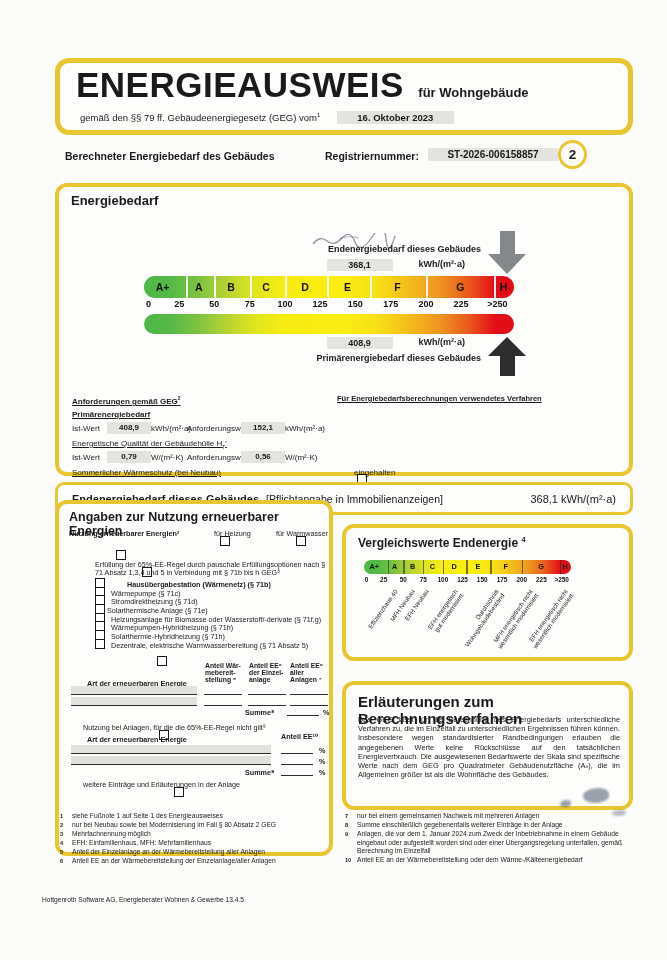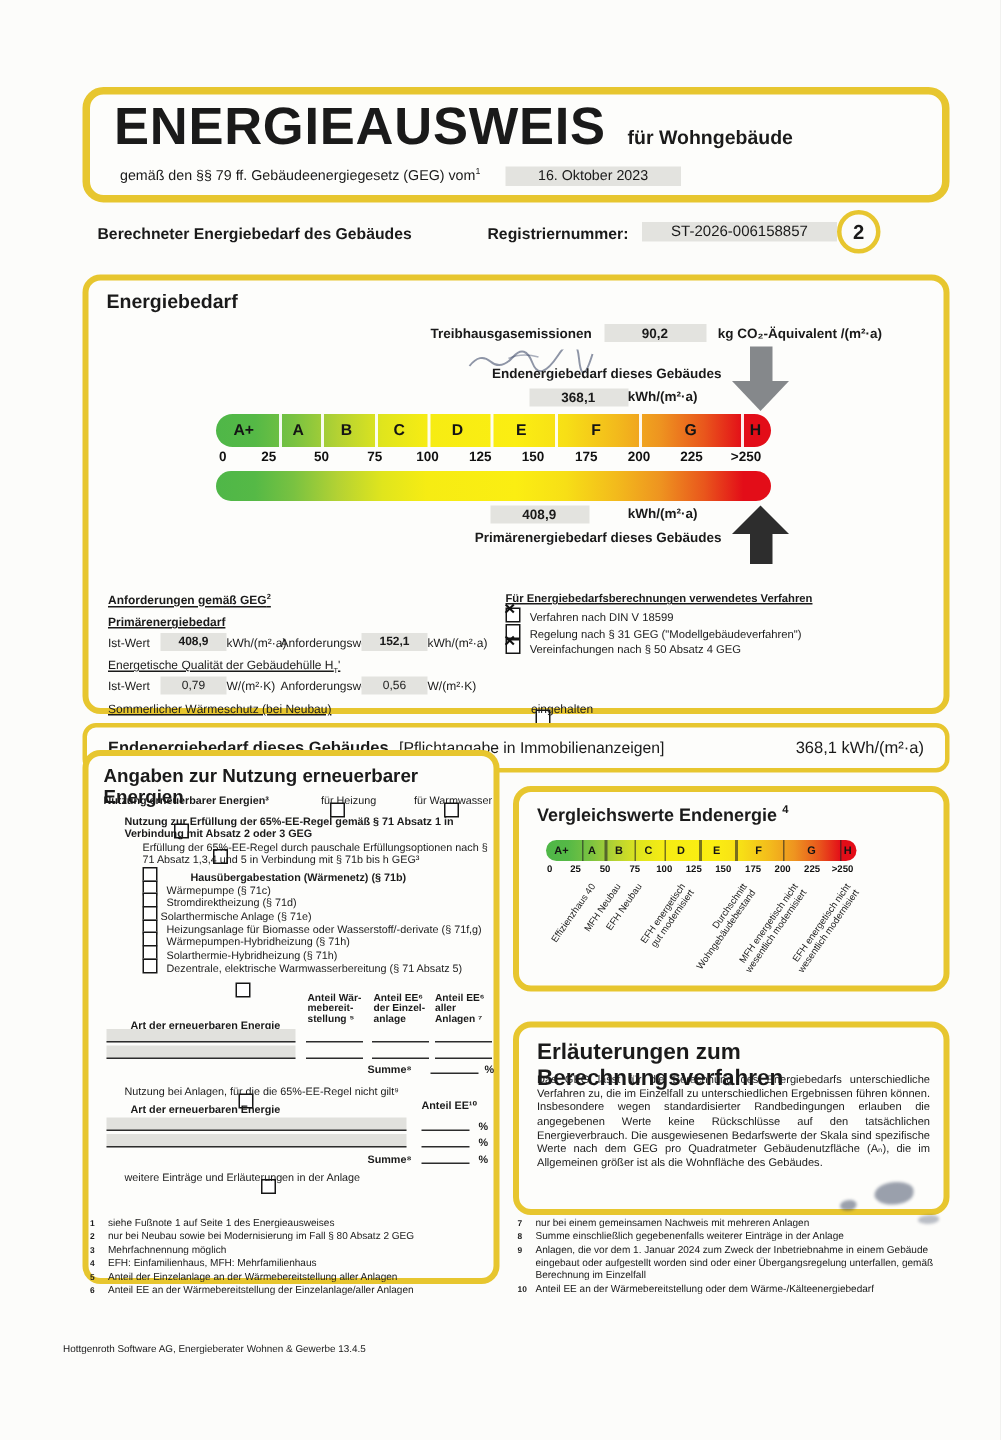--- a/index.html
+++ b/index.html
@@ -2,21 +2,21 @@
 <html><head>
 <meta charset="utf-8">
 <style>
   html,body{margin:0;padding:0;background:#e9e9e6;}
   .page{position:relative;width:667px;height:960px;margin:0 auto;background:#fcfcfa;
         font-family:"Liberation Sans","DejaVu Sans",sans-serif;color:#1a1a1a;overflow:hidden;}
   .abs{position:absolute;}
   .b{font-weight:bold;}
   .u{text-decoration:underline;}
   .ybox{position:absolute;border:4px solid #e7c62f;border-radius:12px;background:#fdfdfb;box-sizing:border-box;padding-left:18px;}
-  .graybg{background:#e3e3df;display:inline-block;text-align:center;padding:1px 6px;}
+  .graybg{background:#e3e3df;display:inline-block;text-align:center;padding:1px 6px;font-weight:bold;}
   
   .cb{display:inline-block;width:8px;height:8px;border:1.2px solid #161616;background:#fff;position:relative;vertical-align:-1px;}
   .cb.checked::after{content:"×";position:absolute;left:-2px;top:-5px;font-size:13px;font-weight:bold;color:#111;}
   
   .scalebar{position:absolute;border-radius:11px;}
   .sep{position:absolute;top:0;bottom:0;width:2px;background:rgba(255,255,255,.92);}
   .letter{position:absolute;top:50%;transform:translate(-50%,-52%);font-weight:bold;font-size:10.5px;color:#141414;}
   .tickrow{position:absolute;}
   .tick{position:absolute;transform:translateX(-50%);font-weight:bold;font-size:9px;color:#111;white-space:nowrap;}
   .mini .sep{width:1.3px;background:rgba(35,35,35,.6);}
@@ -64,35 +64,30 @@
 
   <div class="abs b" style="left:65px;top:150px;font-size:10.5px;">Berechneter Energiebedarf des Gebäudes</div>
   <div class="abs b" style="left:325px;top:150px;font-size:10.5px;">Registriernummer:</div>
   <div class="abs graybg" style="left:428px;top:148px;font-size:10px;min-width:118px;">ST-2026-006158857</div>
   <div class="abs" style="left:558px;top:140px;width:29px;height:29px;border:3.5px solid #e7c62f;border-radius:50%;box-sizing:border-box;text-align:center;line-height:23px;font-size:13.5px;font-weight:bold;">2</div>
 
   <div class="ybox" style="left:55px;top:183px;width:578px;height:293px;">
     <div class="abs b" style="left:12px;top:6px;font-size:13px;">Energiebedarf</div>
 
     
-    <div class="abs" style="left:228px;top:29px;display:flex;gap:8px;align-items:center;font-size:9px;white-space:nowrap;">
-      <span class="b">Treibhausgasemissionen</span>
-      <span class="graybg b" style="min-width:56px;">90,2</span>
-      <span class="b">kg CO₂-Äquivalent /(m²·a)</span>
-    </div>
 
     
     <svg class="abs" style="left:250px;top:46px;" width="90" height="16">
       <path d="M4 11 q7 -9 14 -3 t15 -3 t13 4 t17 -5 t14 2 t9 -3" stroke="#44506e" fill="none" stroke-width="1.3" opacity="0.6"></path>
       <path d="M30 6 q9 -4 20 -1" stroke="#44506e" fill="none" stroke-width="1" opacity="0.45"></path>
     </svg>
 
     
     <div class="abs b" style="right:148px;top:57px;font-size:9px;text-align:right;">Endenergiebedarf dieses Gebäudes</div>
-    <div class="abs" style="right:148px;top:72px;display:flex;justify-content:flex-end;font-size:9px;padding-right:16px;">
+    <div class="abs" style="right:148px;top:72px;display:flex;justify-content:flex-end;gap:26px;font-size:9px;padding-right:16px;">
       <span class="graybg b" style="min-width:54px;">368,1</span>
       <span class="b">kWh/(m²·a)</span>
     </div>
 
     
     <div class="scalebar" style="left: 85px; top: 89px; width: 370px; height: 22px; background-image: linear-gradient(to right, rgb(79, 183, 72) 0%, rgb(85, 185, 70) 7%, rgb(121, 194, 65) 14%, rgb(180, 210, 51) 22%, rgb(224, 229, 29) 30%, rgb(246, 236, 19) 38%, rgb(251, 238, 18) 54%, rgb(247, 223, 22) 63%, rgb(243, 187, 28) 72%, rgb(238, 148, 32) 80%, rgb(233, 86, 28) 88%, rgb(227, 13, 24) 95%, rgb(227, 13, 24) 100%);">
       <div>
 
       <span class="sep" style="left: 11.4%;"></span>
           <span class="sep" style="left: 19%;"></span>
@@ -170,57 +165,39 @@
     <div class="abs t8" style="left:128px;top:266px;">Anforderungswert</div>
     <div class="abs t8 graybg" style="left:182px;top:264px;min-width:32px;">0,56</div>
     <div class="abs t8" style="left:226px;top:266px;">W/(m²·K)</div>
 
     <div class="abs t8 u" style="left:13px;top:281px;">Sommerlicher Wärmeschutz (bei Neubau)</div>
     <span class="cb abs" style="left:280px;top:282px;"></span>
     <div class="abs t8" style="left:295px;top:281px;">eingehalten</div>
 
     
     <div class="abs t75 b u" style="left:278px;top:207px;width:280px;">Für Energiebedarfsberechnungen verwendetes Verfahren</div>
-    <div class="abs" style="left:278px;top:218px;width:290px;">
-
-        <div class="t75" style="height:10.5px;">
-          <span class="cb checked"></span>
-          <span style="margin-left:4px;">Verfahren nach DIN V 18599</span>
-        </div>
-
-        <div class="t75" style="height:10.5px;">
-          <span class="cb"></span>
-          <span style="margin-left:4px;">Regelung nach § 31 GEG ("Modellgebäudeverfahren")</span>
-        </div>
-
-        <div class="t75" style="height:10.5px;">
-          <span class="cb checked"></span>
-          <span style="margin-left:4px;">Vereinfachungen nach § 50 Absatz 4 GEG</span>
-        </div>
-      </div>
   </div>
 
   <div class="ybox" style="left:55px;top:482px;width:578px;height:33px;border-width:3.5px;border-radius:9px;display:flex;align-items:center;padding:0 14px;">
     <span class="b" style="font-size:11px;">Endenergiebedarf dieses Gebäudes</span>
     <span style="font-size:10.5px;margin-left:7px;">[Pflichtangabe in Immobilienanzeigen]</span>
     <span style="flex:1;"></span>
     <span style="font-size:11px;">368,1 kWh/(m²·a)</span>
   </div>
 
   <div class="ybox" style="left:55px;top:500px;width:278px;height:356px;">
     <div class="abs b" style="left:10px;top:6px;font-size:12.5px;">Angaben zur Nutzung erneuerbarer Energien</div>
 
     <div class="abs t72 b" style="left:10px;top:26px;">Nutzung erneuerbarer Energien³</div>
     <span class="cb abs" style="left:143px;top:27px;"></span>
     <div class="abs t72" style="left:155px;top:26px;">für Heizung</div>
     <span class="cb abs" style="left:205px;top:27px;"></span>
     <div class="abs t72" style="left:217px;top:26px;">für Warmwasser</div>
 
     <span class="cb abs" style="left:10px;top:41px;"></span>
-    <div class="abs t72 b" style="left:24px;top:40px;width:242px;">Nutzung zur Erfüllung der 65%-EE-Regel gemäß § 71 Absatz 1 in Verbindung mit Absatz 2 oder 3 GEG</div>
 
     <span class="cb abs" style="left:22px;top:58px;"></span>
     <div class="abs t72" style="left:36px;top:57px;width:232px;">Erfüllung der 65%-EE-Regel durch pauschale Erfüllungsoptionen nach § 71 Absatz 1,3,4 und 5 in Verbindung mit § 71b bis h GEG³</div>
 
     <div class="abs" style="left:36px;top:74px;width:232px;">
 
         <div class="t72" style="height:8.7px;white-space:nowrap;">
           <span class="cb"></span>
           <span style="margin-left:20px;font-weight:bold;">Hausübergabestation (Wärmenetz) (§ 71b)</span>
         </div>

